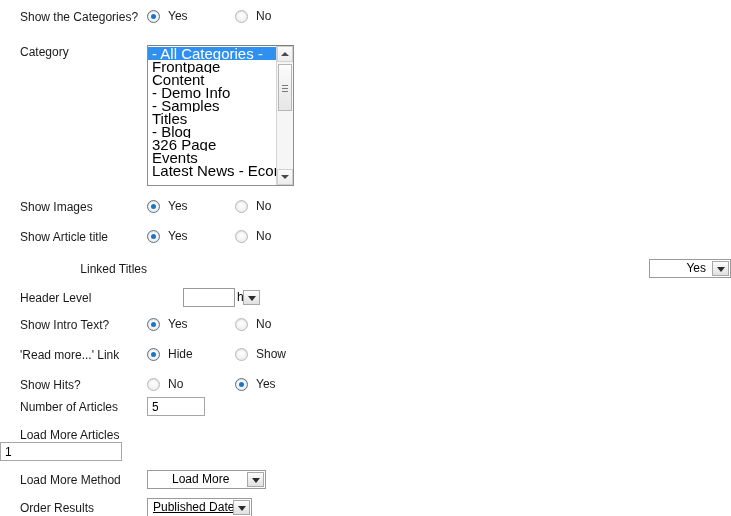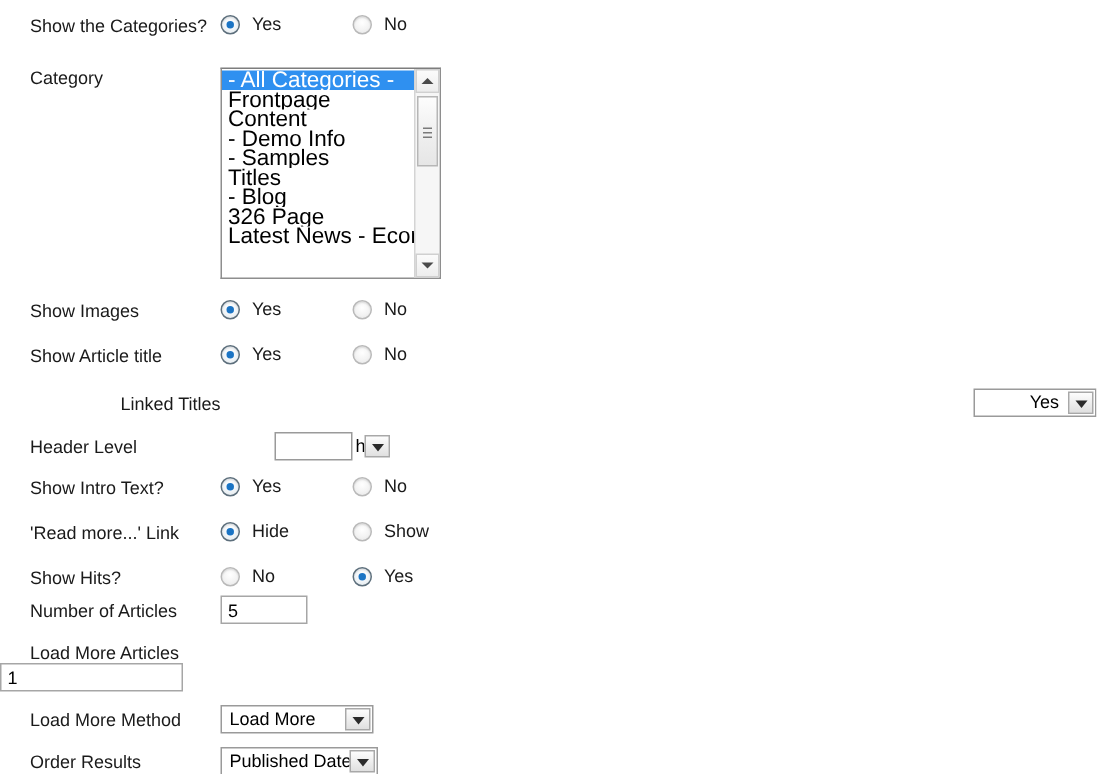--- a/index.html
+++ b/index.html
@@ -233,22 +233,22 @@
     margin-left: -4px;
     margin-top: -2px;
     width: 0;
     height: 0;
     border-left: 4px solid transparent;
     border-right: 4px solid transparent;
     border-top: 5px solid #2b2b2b;
   }
   .select.w-yes { width: 82px; }
   .select.w-h4 { width: 52px; padding-left: 48px; }
-  .select.w-loadmore { width: 102px; }
-  .select.w-order { width: 105px; }
+  .select.w-loadmore { width: 119px; padding-left: 19px; }
+  .select.w-order { width: 105px; text-decoration: underline; }
 
   
   .textinput {
     box-sizing: border-box;
     height: 19px;
     border: 1px solid #a6a6a6;
     background: #ffffff;
     font-family: "Liberation Sans", sans-serif;
     font-size: 12px;
     color: #000000;
@@ -286,20 +286,21 @@
       <div class="listbox">
         <div class="listbox-items">
           <div class="lb-item selected">- All Categories -</div>
           <div class="lb-item">Frontpage</div>
           <div class="lb-item">Content</div>
           <div class="lb-item">- Demo Info</div>
           <div class="lb-item">- Samples</div>
           <div class="lb-item">Titles</div>
           <div class="lb-item">- Blog</div>
           <div class="lb-item">326 Page</div>
+          <div class="lb-item">Events</div>
           <div class="lb-item">Latest News - Economy</div>
         </div>
         <div class="lb-scroll">
           <div class="lb-arrow up">
             <span class="tri"></span>
           </div>
           <div class="lb-thumb">
             <span class="grip">
                 <i></i>
                 <i></i>

